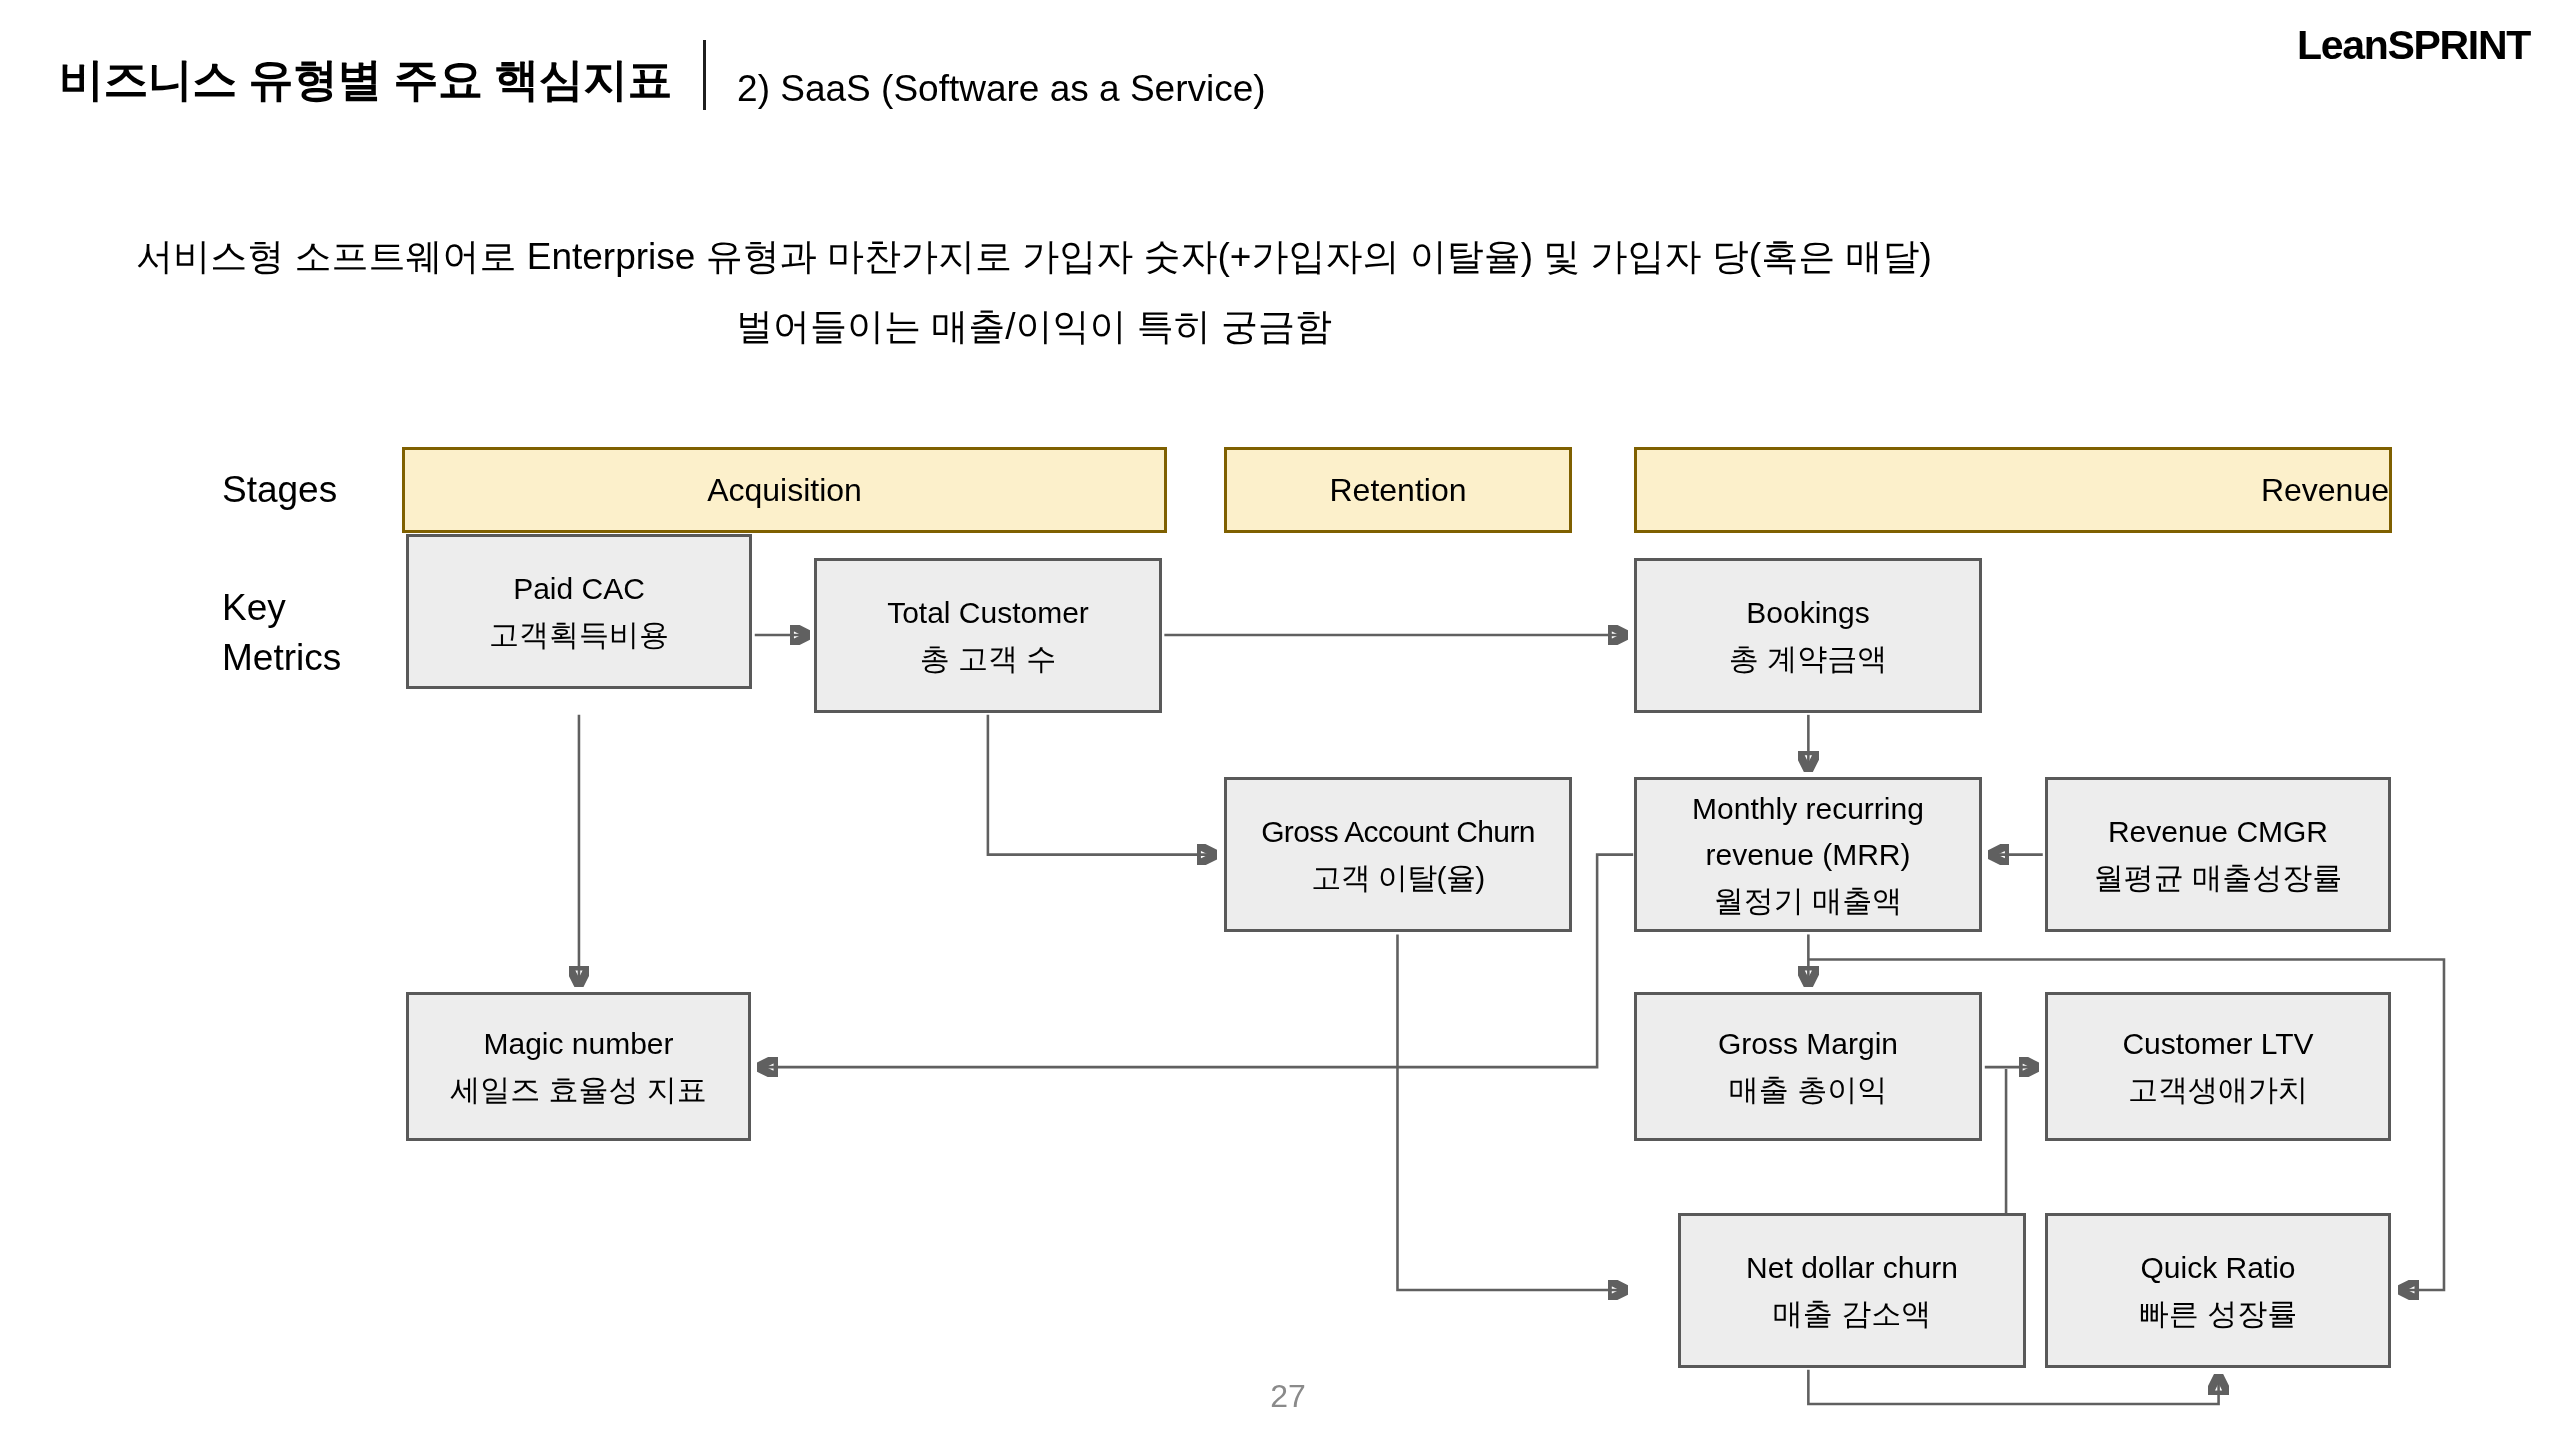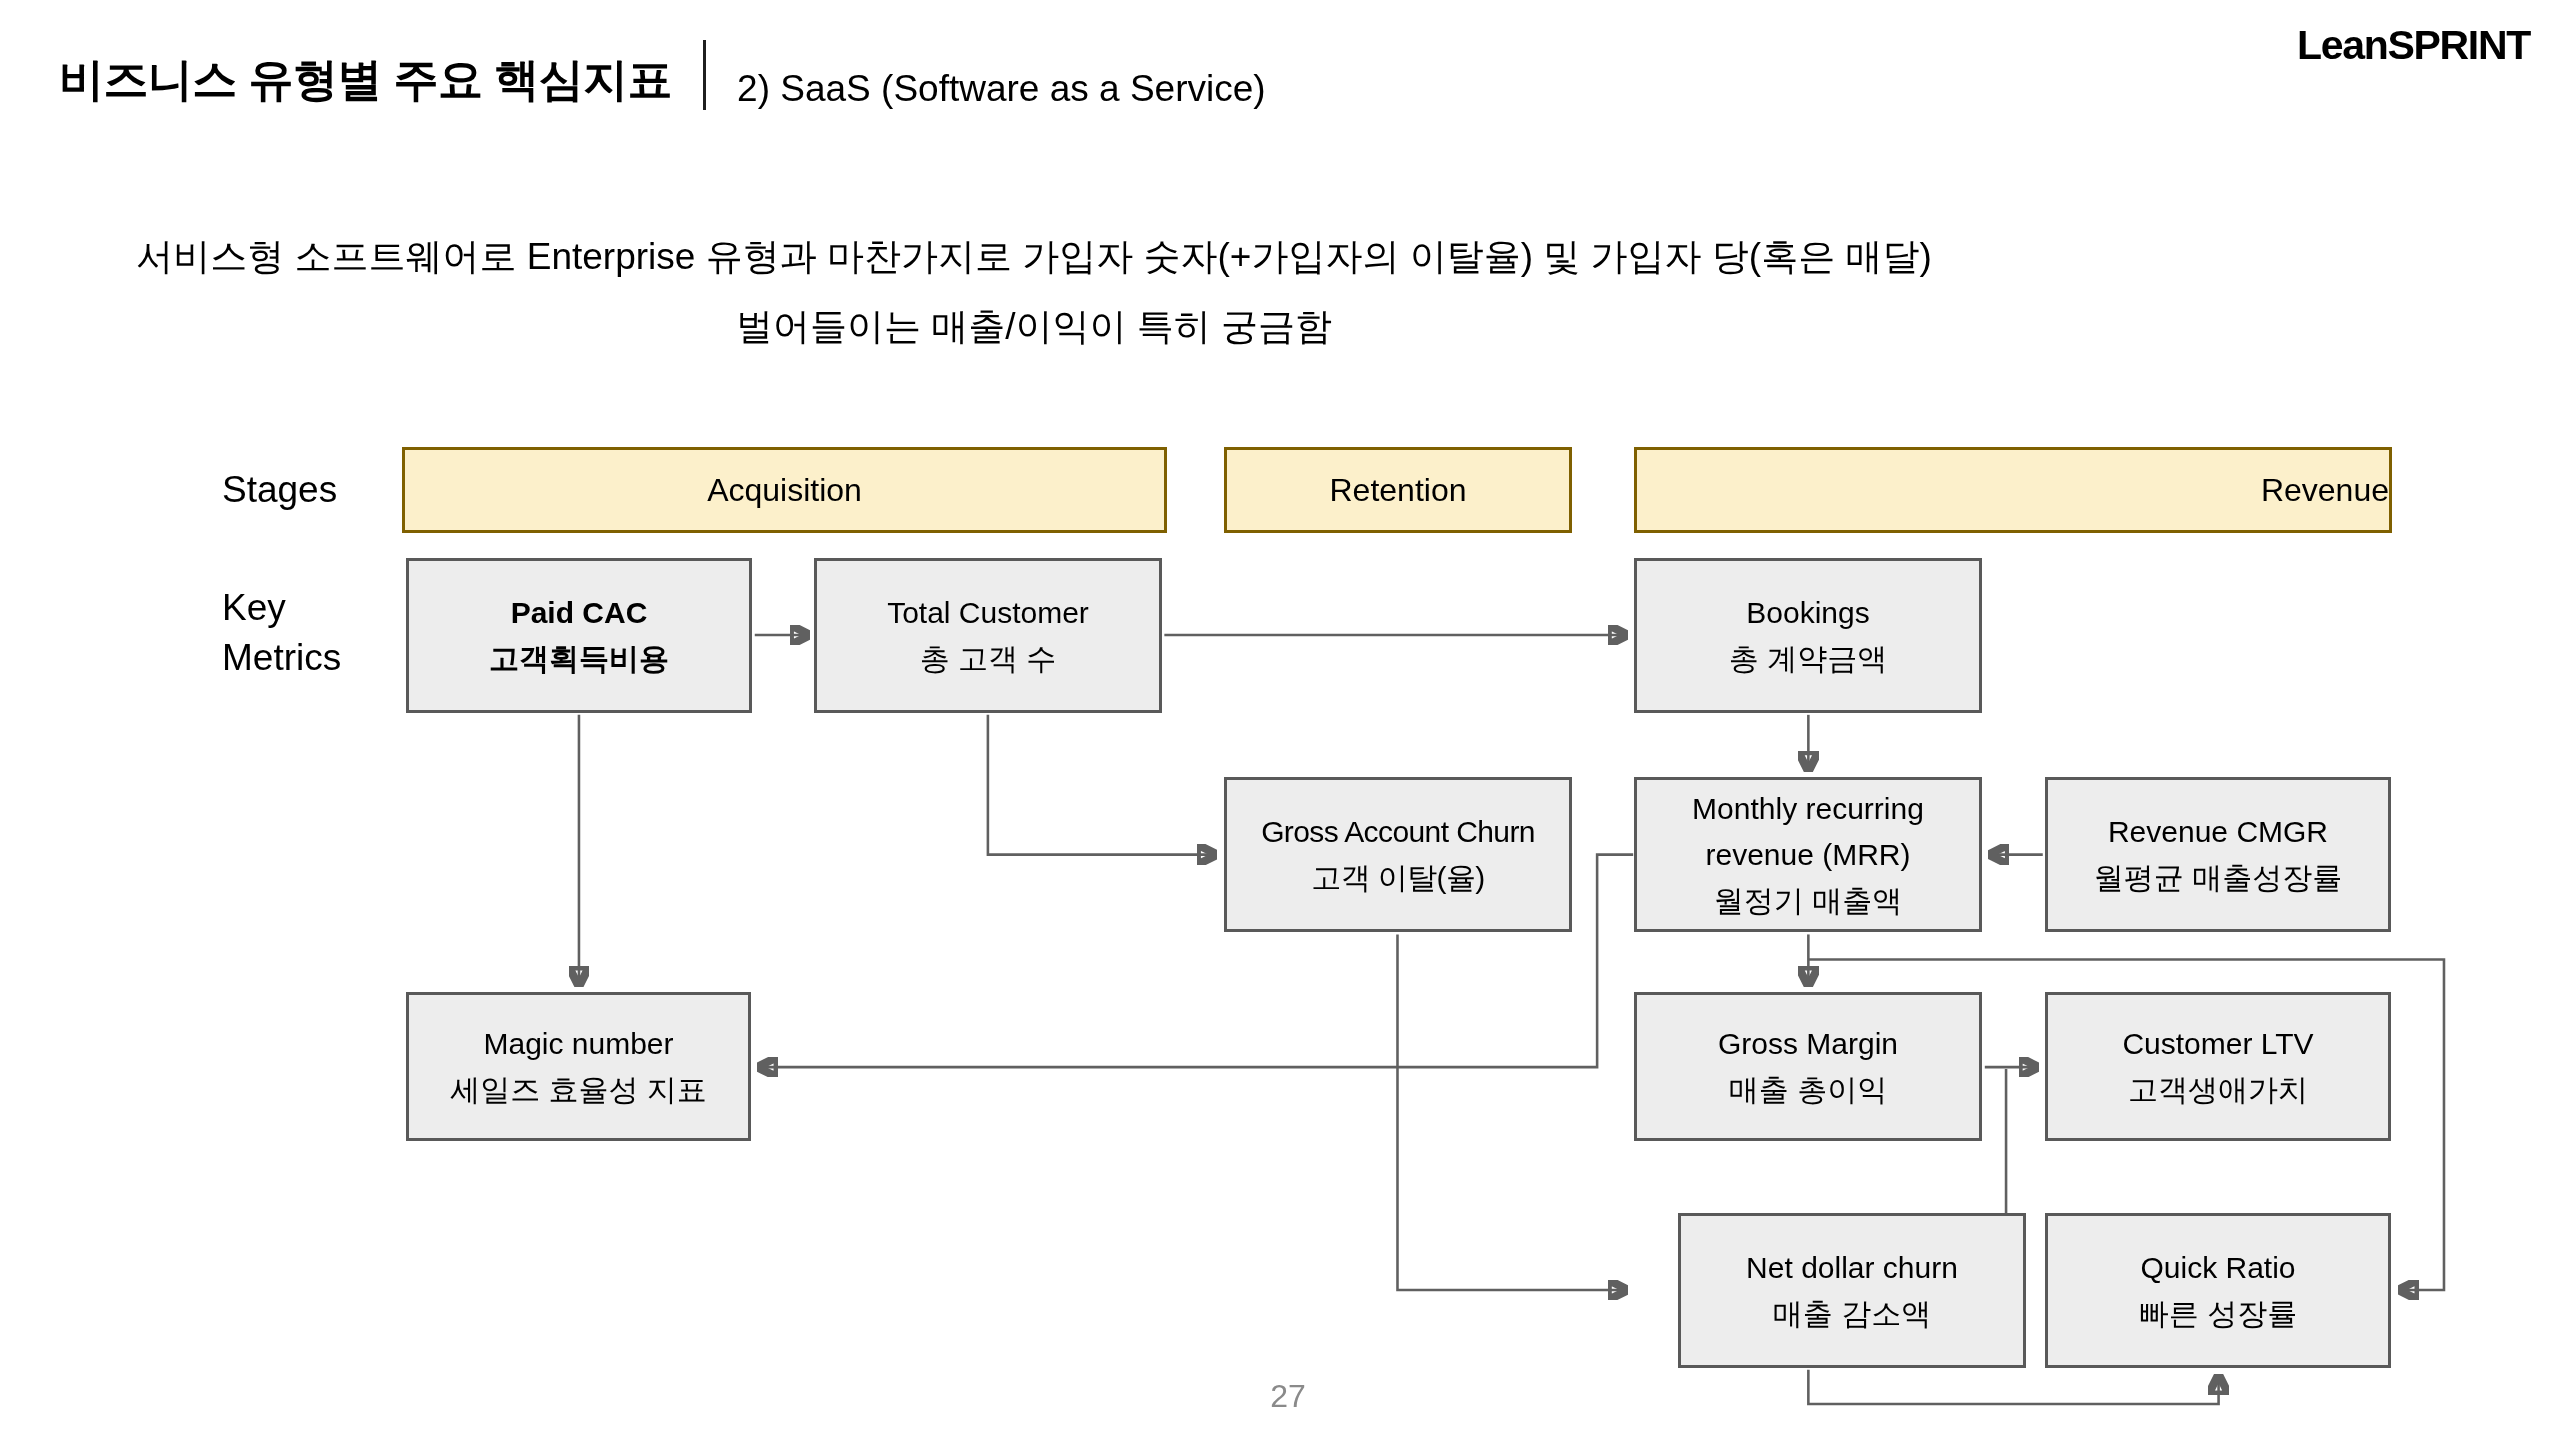--- a/index.html
+++ b/index.html
@@ -100,21 +100,21 @@
     border: 3.2px solid var(--metric-border, #595959);
     display: flex;
     flex-direction: column;
     align-items: center;
     justify-content: center;
     text-align: center;
     font-size: 30px;
     line-height: 46px;
     padding: 0 9px;
   }
-  .m-paid-cac            { left: 406px;  top: 558px;  width: 346px; height: 155px; font-weight: bold; }
+  .m-paid-cac            { left: 406px;  top: 534px;  width: 346px; height: 155px; }
   .m-total-customer      { left: 814px; top: 558px;  width: 348px; height: 155px; }
   .m-bookings            { left: 1634px; top: 558px;  width: 348px; height: 155px; }
   .m-gross-account-churn { left: 1224px; top: 777px; width: 348px; height: 155px; letter-spacing: -0.6px; }
   .m-mrr                 { left: 1634px; top: 777px; width: 348px; height: 155px; }
   .m-revenue-cmgr        { left: 2045px; top: 777px; width: 346px; height: 155px; }
   .m-magic-number        { left: 406px;  top: 992px; width: 345px; height: 149px; }
   .m-gross-margin        { left: 1634px; top: 992px; width: 348px; height: 149px; }
   .m-customer-ltv        { left: 2045px; top: 992px; width: 346px; height: 149px; }
   .m-net-dollar-churn    { left: 1634px; top: 1213px; width: 348px; height: 155px; margin-left: 44px; }
   .m-quick-ratio         { left: 2045px; top: 1213px; width: 346px; height: 155px; }

